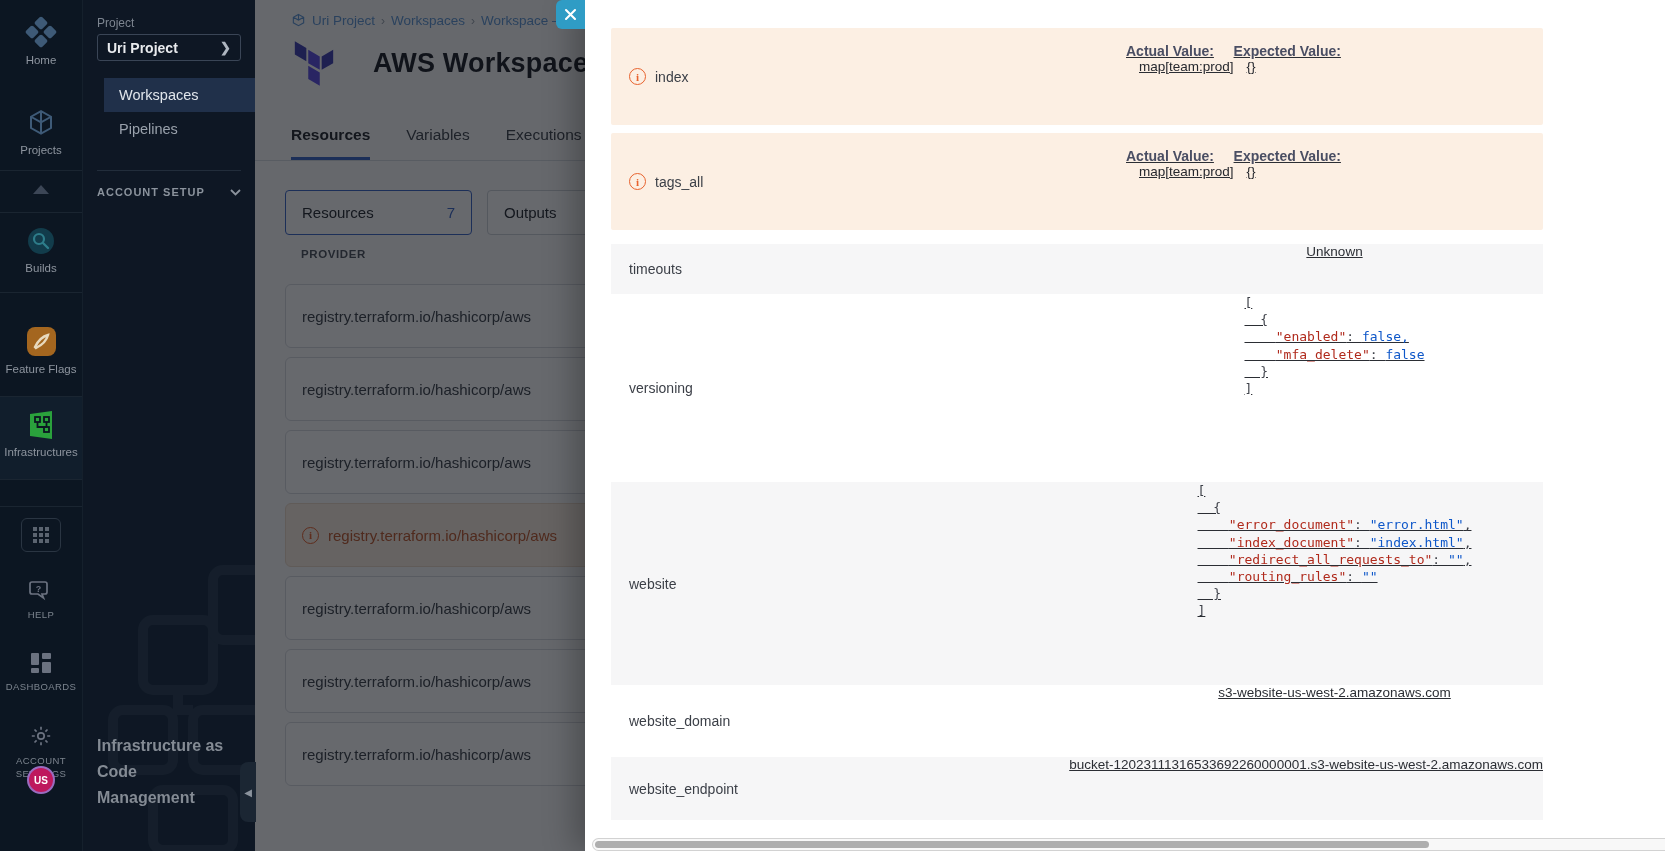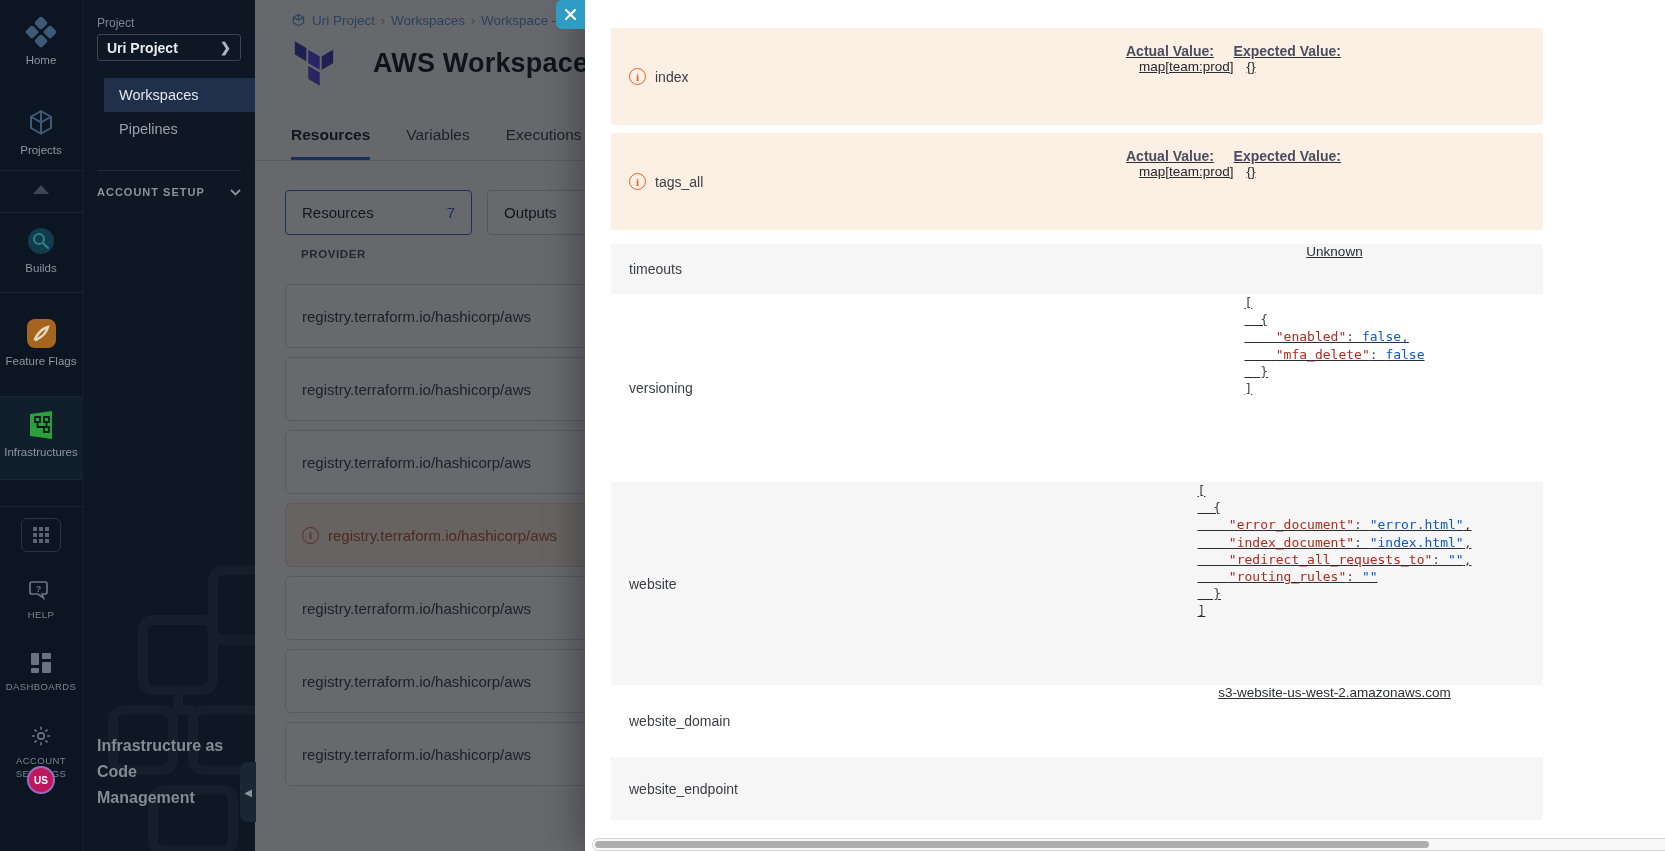--- a/index.html
+++ b/index.html
@@ -174,21 +174,21 @@
   <div class="rail-item" style="top:226px">
     <svg width="30" height="30" viewBox="0 0 30 30">
         <circle cx="15" cy="15" r="13" fill="#123c4b"></circle>
         <circle cx="13" cy="13" r="5" fill="none" stroke="#2e7d8a" stroke-width="2.2"></circle>
         <path d="M17 17l5 5" stroke="#2e7d8a" stroke-width="2.4" stroke-linecap="round"></path>
       </svg>
     <span class="rail-label">Builds</span>
   </div>
 
   <div class="rail-sep" style="top:292px"></div>
-  <div class="rail-item" style="top:318px">
+  <div class="rail-item" style="top:326px">
     <svg width="31" height="31" viewBox="0 0 31 31">
         <rect x="1" y="1" width="29" height="29" rx="8" fill="#a4661f"></rect>
         <path d="M9 21c4-8 9-11 13-12-1 4-4 9-12 13z" fill="none" stroke="#e8d9bd" stroke-width="2.4" stroke-linecap="round"></path>
       </svg>
     <span class="rail-label">Feature Flags</span>
   </div>
 
   <div class="infra-tile" style="top:396px"></div>
   <div class="rail-item" style="top:410px">
     <svg width="30" height="30" viewBox="0 0 30 30">
@@ -356,19 +356,22 @@
           <div>website_domain</div>
         </div>
         <div class="attr-val">
           <div class="nowrap">s3-website-us-west-2.amazonaws.com</div>
         </div>
       </div>
       <div class="attr-row gray" style="height: 63px; margin-top: 0px;">
         <div class="attr-key">
           <div>website_endpoint</div>
         </div>
+        <div class="attr-val">
+          <div class="nowrap">bucket-12023111316533692260000001.s3-website-us-west-2.amazonaws.com</div>
+        </div>
       </div>
     </div>
 </div>
 
 <div class="hscroll">
   <div class="hscroll-thumb"></div>
 </div>
 
 </body></html>

